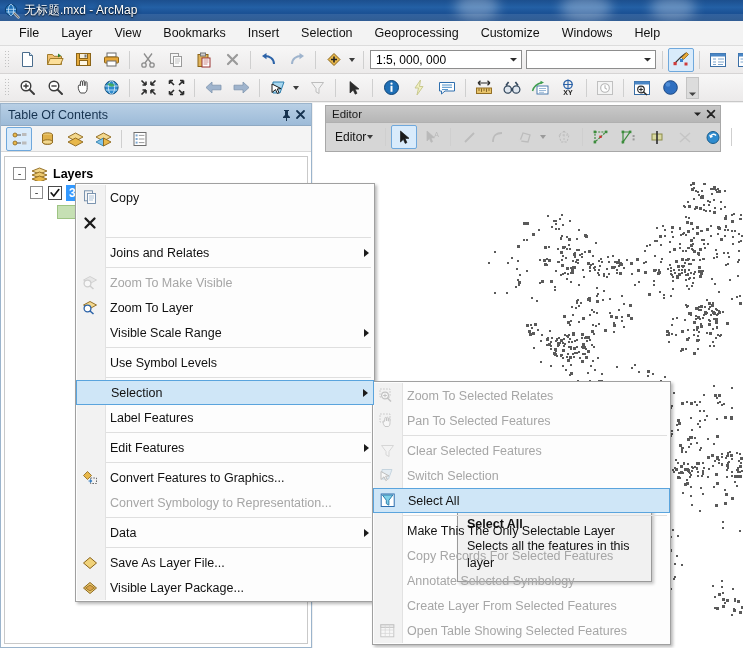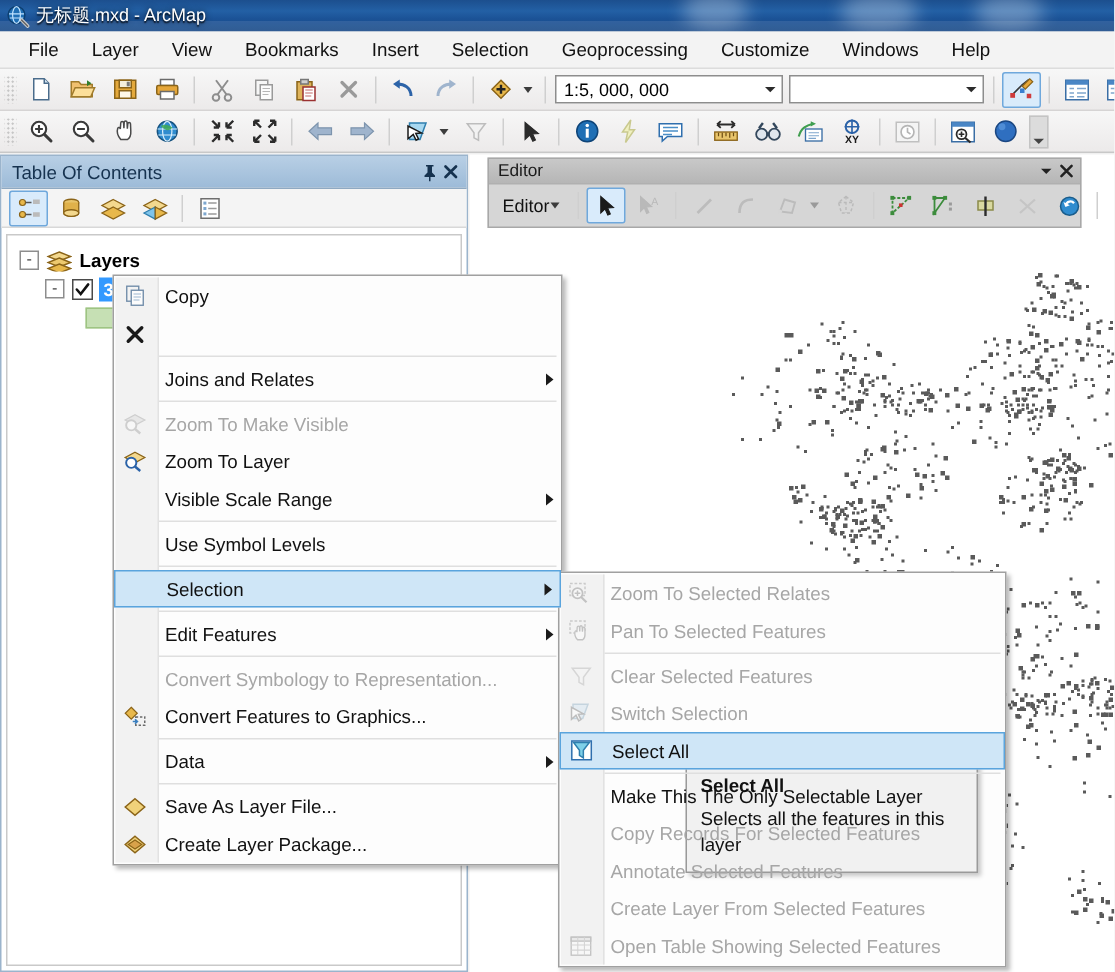--- a/index.html
+++ b/index.html
@@ -2227,47 +2227,51 @@
     <div class="msep"></div>
 
     <div class="mrow hl">
       <span class="micon"></span>
       <span class="mlabel">Selection</span>
       <span class="marrow">
           <i></i>
         </span>
     </div>
 
+    <div class="mrow">
+      <span class="micon"></span>
+      <span class="mlabel">Label Features</span>
+    </div>
     <div class="msep"></div>
 
     <div class="mrow">
       <span class="micon"></span>
       <span class="mlabel">Edit Features</span>
       <span class="marrow">
           <i></i>
         </span>
     </div>
     <div class="msep"></div>
 
 
-    <div class="mrow disabled">
-      <span class="micon"></span>
-      <span class="mlabel">Convert Symbology to Representation...</span>
-    </div>
-
     <div class="mrow">
       <span class="micon">
         <svg width="16" height="15" viewBox="0 0 16 15" class="ico">
           <path d="M3.5 1.5 L7.5 5.5 L3.5 9.5 L-0.5 5.5z" fill="#e8b84b" stroke="#8b6418" stroke-width=".8" transform="translate(2,0)"></path>
           <rect x="8.5" y="8" width="6" height="5.5" fill="none" stroke="#6a6a6a" stroke-width="1" stroke-dasharray="1.6 1.2"></rect>
           <path d="M6.5 11 h2.5 M8 9.5 l1.6 1.5 -1.6 1.5" stroke="#3a7fc0" stroke-width="1.1" fill="none"></path>
         </svg>
       </span>
       <span class="mlabel">Convert Features to Graphics...</span>
     </div>
+
+    <div class="mrow disabled">
+      <span class="micon"></span>
+      <span class="mlabel">Convert Symbology to Representation...</span>
+    </div>
     <div class="msep"></div>
 
     <div class="mrow">
       <span class="micon"></span>
       <span class="mlabel">Data</span>
       <span class="marrow">
           <i></i>
         </span>
     </div>
     <div class="msep"></div>
@@ -2281,21 +2285,21 @@
       <span class="mlabel">Save As Layer File...</span>
     </div>
 
     <div class="mrow">
       <span class="micon">
         <svg width="16" height="14" viewBox="0 0 16 14" class="ico">
           <path d="M8 1.5 L14.5 7 L8 12.5 L1.5 7z" fill="#f0d27a" stroke="#8b6418" stroke-width="1"></path>
           <path d="M8 4 L12.5 7 L8 10 L3.5 7z" fill="#d8a24a" stroke="#8b6418" stroke-width=".8"></path>
         </svg>
       </span>
-      <span class="mlabel">Create Layer Package...</span>
+      <span class="mlabel">Visible Layer Package...</span>
     </div>
 
   </div>
 
   <div class="ctxmenu menu-sub">
     <div class="gutter"></div>
 
     <div class="mrow disabled">
       <span class="micon">
         <svg width="16" height="15" viewBox="0 0 16 15" class="ico" opacity=".45">
@@ -2354,21 +2358,21 @@
       <span class="mlabel">Make This The Only Selectable Layer</span>
     </div>
 
     <div class="mrow disabled">
       <span class="micon"></span>
       <span class="mlabel">Copy Records For Selected Features</span>
     </div>
 
     <div class="mrow disabled">
       <span class="micon"></span>
-      <span class="mlabel">Annotate Selected Features</span>
+      <span class="mlabel">Annotate Selected Symbology</span>
     </div>
 
     <div class="mrow disabled">
       <span class="micon"></span>
       <span class="mlabel">Create Layer From Selected Features</span>
     </div>
 
     <div class="mrow disabled">
       <span class="micon">
         <svg width="15" height="14" viewBox="0 0 15 14" class="ico" opacity=".45">

